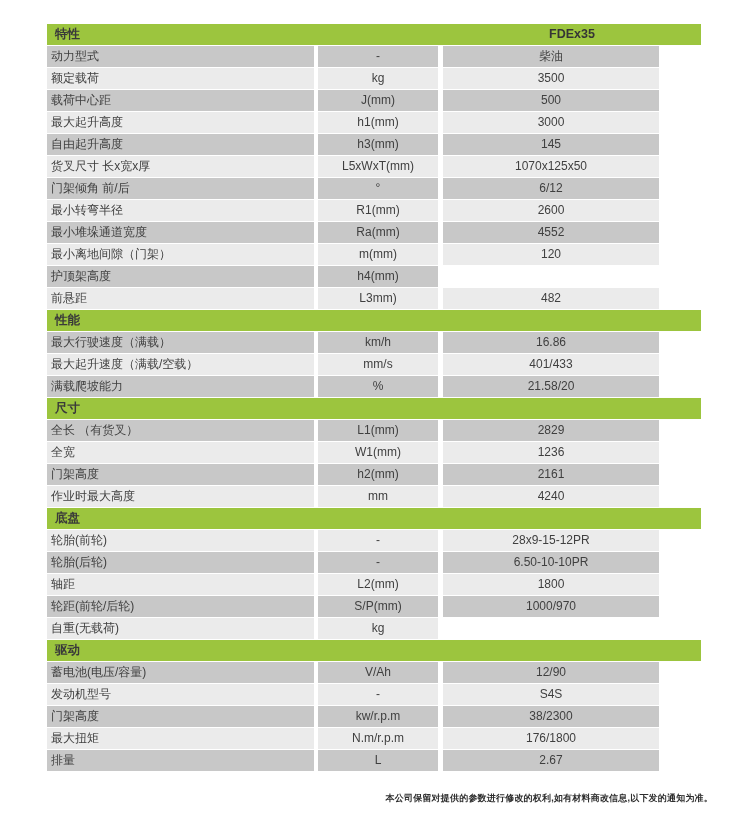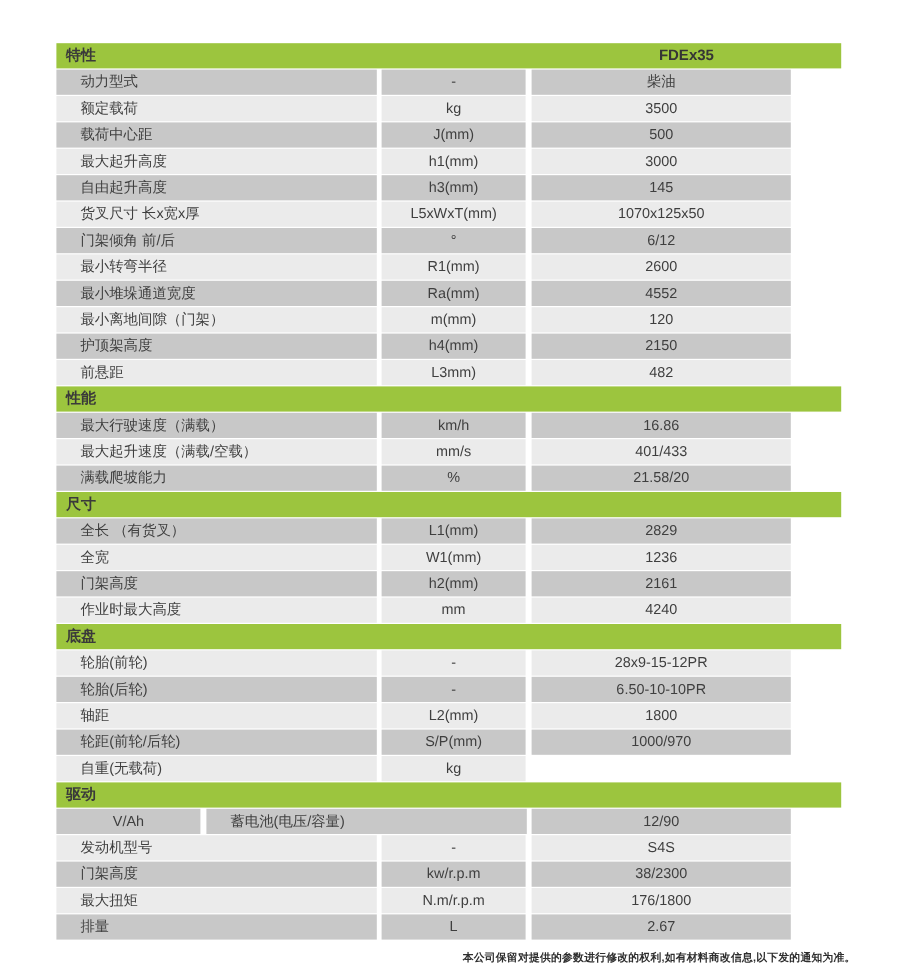--- a/index.html
+++ b/index.html
@@ -3,38 +3,38 @@
 <meta charset="utf-8">
 <style>
   html,body { margin:0; padding:0; background:#ffffff; }
   body {
     width:751px; height:815px; position:relative; overflow:hidden;
     font-family:"Liberation Sans", sans-serif;
     -webkit-font-smoothing:antialiased;
   }
   .page { position:absolute; inset:0; background:#ffffff; }
   .spec-table {
-    position:absolute; left:47px; top:36px; width:654px;
+    position:absolute; left:47px; top:24px; width:654px;
   }
   .row { height:20.5px; margin-bottom:1.5px; line-height:20.5px; display:flex; }
   .row.sec {
     background:var(--green,#9cc53e);
     position:relative;
     font-weight:bold;
     font-size:12.5px;
     color:#3a3a3a;
   }
   .sec-title { padding-left:8px; white-space:nowrap; }
   .sec-model {
     position:absolute; left:396px; top:0; width:258px;
     text-align:center; font-weight:bold; color:#353535;
   }
   .row.data { font-size:12px; color:#3f3f3f; }
   .row.data .cell { height:100%; box-sizing:border-box; overflow:hidden; white-space:nowrap; }
-  .row.data .lbl  { width:267px; margin-right:4px; text-align:left; padding-left:20px; }
+  .row.data .lbl  { width:267px; margin-right:4px; text-align:left; padding-left:4px; }
   .row.data .unit { width:120px; margin-right:5px; text-align:center; }
   .row.data .val  { width:216px; text-align:center; }
   .row.data.dark .cell  { background:var(--row_dark,#c8c8c8); }
   .row.data.light .cell { background:var(--row_light,#ebebeb); }
   .footer-note {
     position:absolute; top:792px; right:38px;
     font-size:9px; font-weight:bold; color:#2e2e2e;
     letter-spacing:0.2px; white-space:nowrap;
   }
 </style>
@@ -93,21 +93,20 @@
         <div class="cell val">4552</div>
       </div>
       <div class="row data light">
         <div class="cell lbl">最小离地间隙（门架）</div>
         <div class="cell unit">m(mm)</div>
         <div class="cell val">120</div>
       </div>
       <div class="row data dark">
         <div class="cell lbl">护顶架高度</div>
         <div class="cell unit">h4(mm)</div>
-        <div class="cell val">2150</div>
       </div>
       <div class="row data light">
         <div class="cell lbl">前悬距</div>
         <div class="cell unit">L3mm)</div>
         <div class="cell val">482</div>
       </div>
       <div class="row sec">
         <span class="sec-title">性能</span>
       </div>
       <div class="row data dark">
@@ -172,22 +171,22 @@
         <div class="cell val">1000/970</div>
       </div>
       <div class="row data light">
         <div class="cell lbl">自重(无载荷)</div>
         <div class="cell unit">kg</div>
       </div>
       <div class="row sec">
         <span class="sec-title">驱动</span>
       </div>
       <div class="row data dark">
+        <div class="cell lbl">蓄电池(电压/容量)</div>
         <div class="cell unit">V/Ah</div>
-        <div class="cell lbl">蓄电池(电压/容量)</div>
         <div class="cell val">12/90</div>
       </div>
       <div class="row data light">
         <div class="cell lbl">发动机型号</div>
         <div class="cell unit">-</div>
         <div class="cell val">S4S</div>
       </div>
       <div class="row data dark">
         <div class="cell lbl">门架高度</div>
         <div class="cell unit">kw/r.p.m</div>

